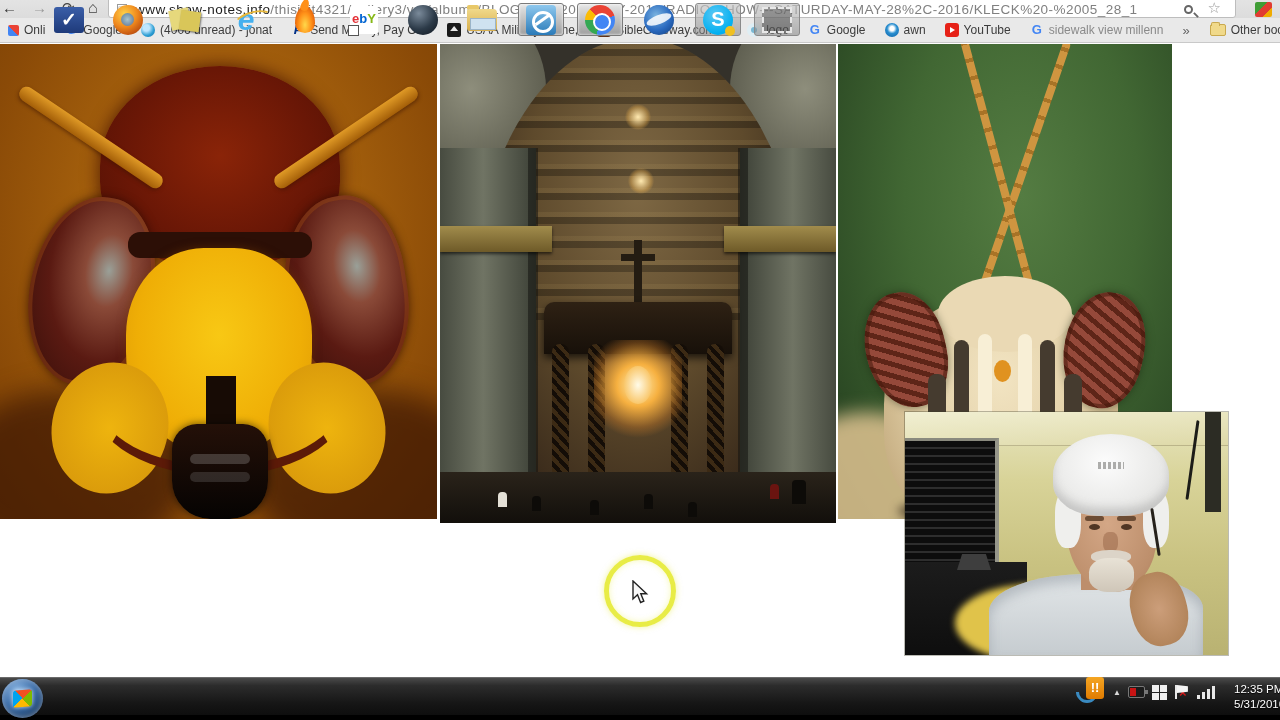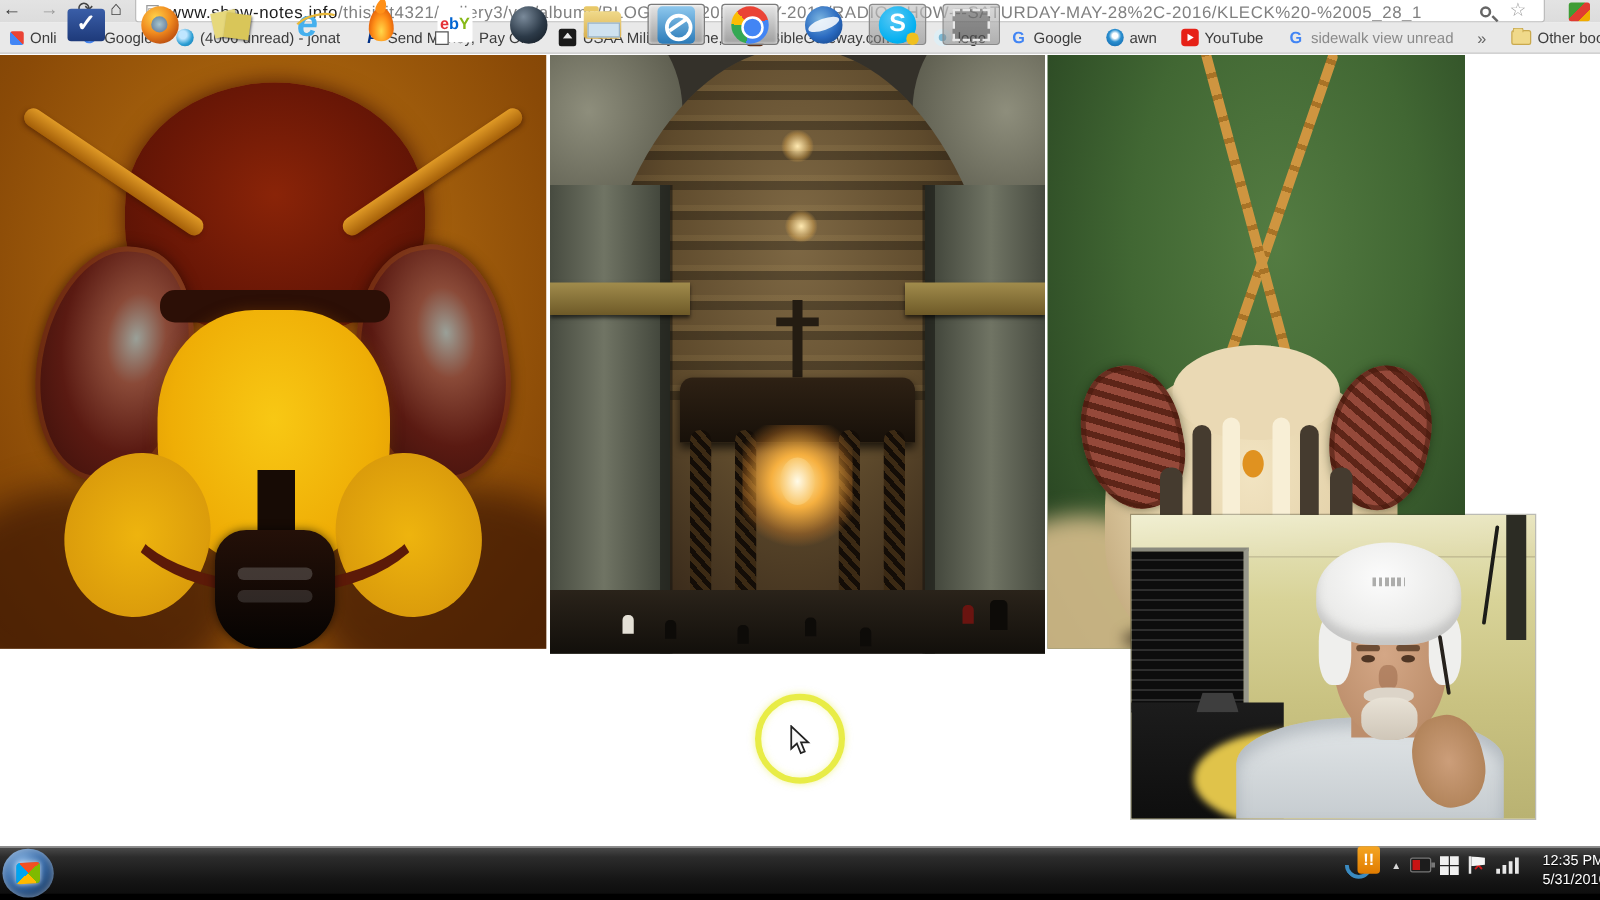--- a/index.html
+++ b/index.html
@@ -243,21 +243,21 @@
     <span class="bm">
         <span class="bmico ic-awn"></span>
         <span class="lbl">awn</span>
       </span>
     <span class="bm">
         <span class="bmico ic-yt"></span>
         <span class="lbl">YouTube</span>
       </span>
     <span class="bm">
         <span class="bmico ic-g">G</span>
-        <span class="lbl" style="max-width:122px;color:#8a8a8a">sidewalk view unread</span>
+        <span class="lbl" style="max-width:122px;color:#8a8a8a">sidewalk view millenn</span>
       </span>
     <span id="bm-spacer"></span>
     <span id="bm-chevron">»</span>
     <span id="bm-sep"></span>
     <span class="bm" style="margin-right:0">
         <span class="ic-folder"></span>
         <span class="lbl">Other bookm</span>
       </span>
   </div>
 

